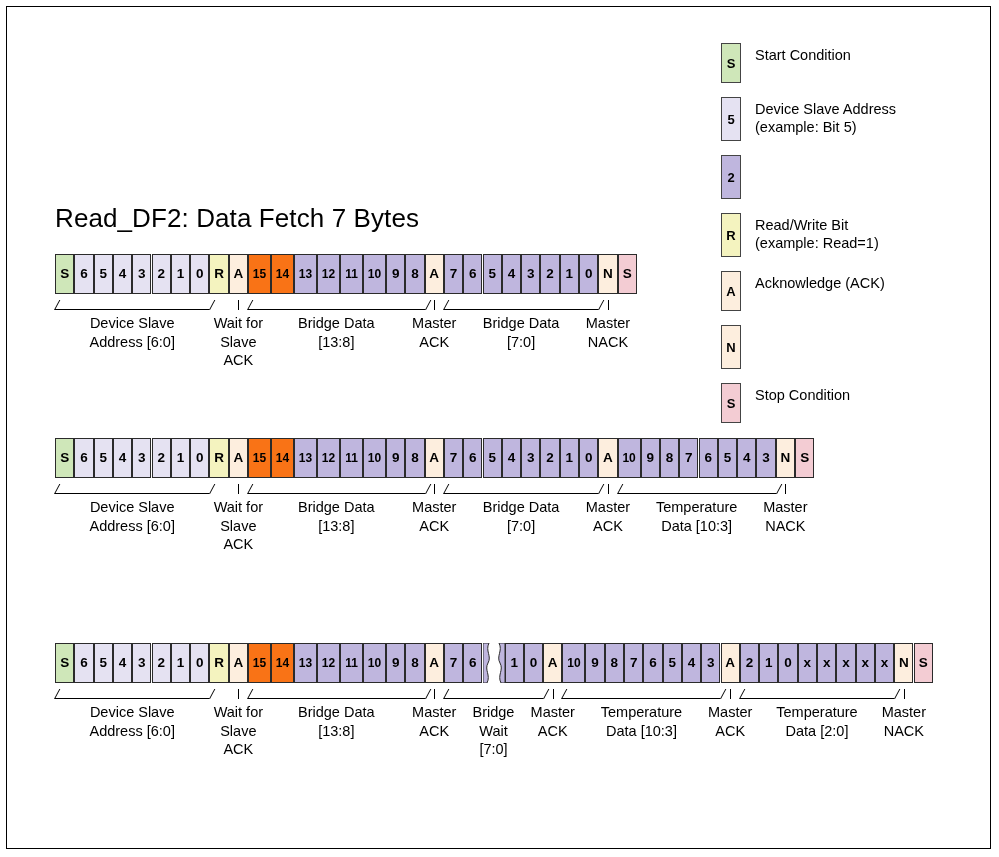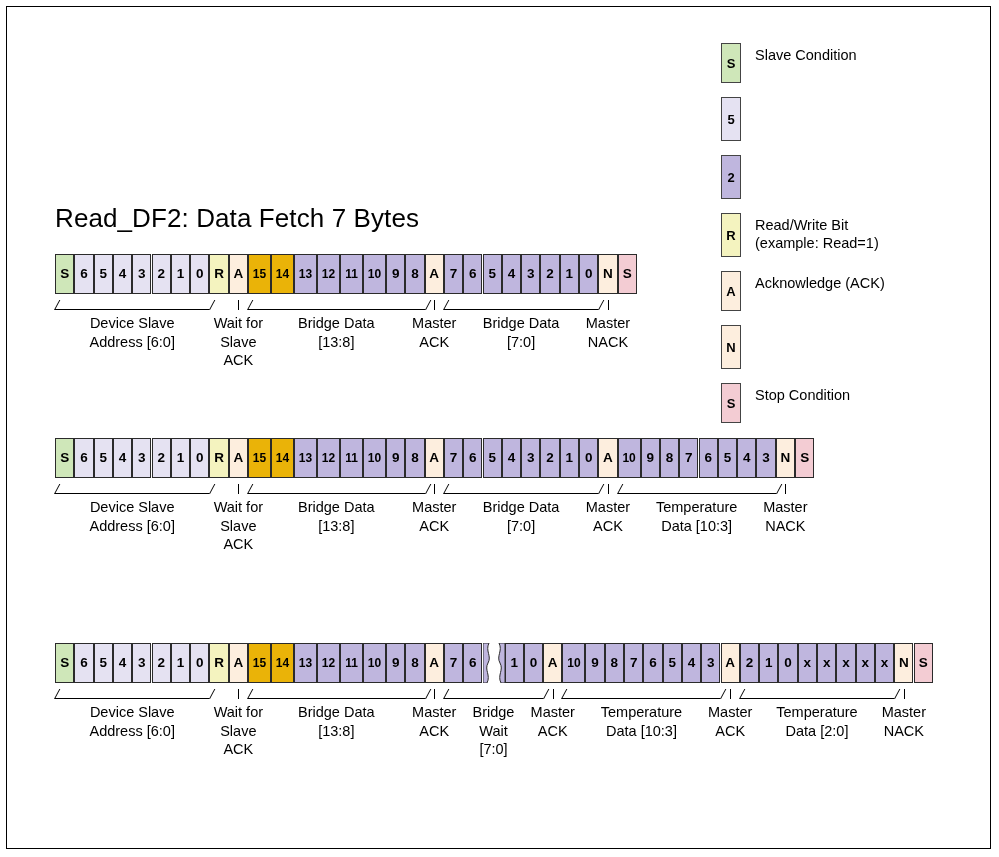--- a/index.html
+++ b/index.html
@@ -48,21 +48,21 @@
   .cell.small{font-size:12px;}
 
   
   .c-start {background:#cfe7b9;}
   .c-addr  {background:#e5e2f2;}
   .c-data  {background:#bfb6de;}
   .c-rw    {background:#f4f3bf;}
   .c-ack   {background:#fdeede;}
   .c-nack  {background:#fdeede;}
   .c-stop  {background:#f3ccd3;}
-  .c-status{background:#eab308;}
+  .c-status{background:#f97316;}
 
   
   .brk{position:absolute;height:11px;}
   .brk .line{
     position:absolute;left:0;right:0;top:9px;height:1px;background:#000;
   }
   .brk .lcap,.brk .rcap{
     position:absolute;top:0;width:8px;height:10px;
   }
   .brk .lcap{left:-1px;border-left:1px solid #000;
@@ -81,25 +81,29 @@
 </style>
 </head>
 <body>
 
 <div id="frame">
 
   <div id="legend">
       <div class="leg-row">
         <div class="leg-box" style="background: rgb(207, 231, 185);">S</div>
         <div class="leg-txt">
-          <div>Slave Condition</div>
+          <div>Start Condition</div>
         </div>
       </div>
       <div class="leg-row tall">
         <div class="leg-box" style="background: rgb(229, 226, 242);">5</div>
+        <div class="leg-txt">
+          <div>Device Slave Address</div>
+          <div>(example: Bit 5)</div>
+        </div>
       </div>
       <div class="leg-row tall">
         <div class="leg-box" style="background: rgb(191, 182, 222);">2</div>
       </div>
       <div class="leg-row tall">
         <div class="leg-box" style="background: rgb(244, 243, 191);">R</div>
         <div class="leg-txt">
           <div>Read/Write Bit</div>
           <div>(example: Read=1)</div>
         </div>

